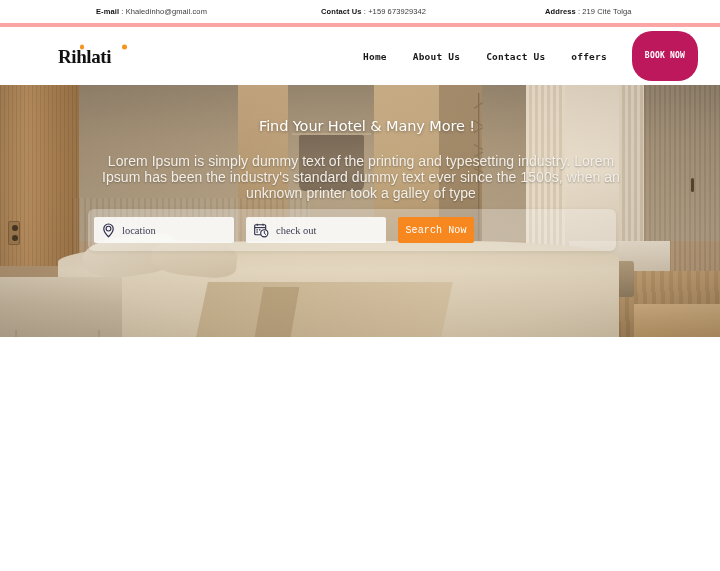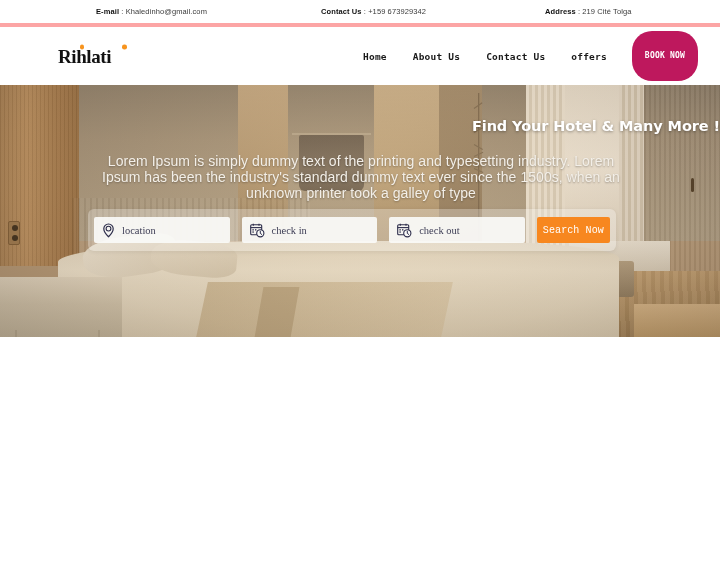--- a/index.html
+++ b/index.html
@@ -284,24 +284,24 @@
     background: radial-gradient(ellipse at 50% 35%, rgba(255,214,150,.16) 0%, rgba(120,90,55,.18) 70%, rgba(70,50,30,.25) 100%);
   }
 
   
   .hero-inner {
     position: absolute; inset: 0;
     z-index: 5;
   }
   .hero-title {
     position: absolute; top: 33px; left: 0; right: 0;
-    text-align: right;
+    text-align: center;
     color: #ffffff;
     font-family: "DejaVu Sans", sans-serif;
-    font-weight: bold;
+    font-weight: normal;
     font-size: 14.5px;
     letter-spacing: -0.1px;
     text-shadow: 0 1px 3px rgba(0,0,0,.35);
     padding-left: 14px;
   }
   .hero-sub {
     position: absolute; top: 68px; left: 96px; width: 530px;
     text-align: center;
     color: #f3efe8;
     font-size: 14px;
@@ -444,35 +444,20 @@
       <div class="sfield sfield-location">
         <span>
           <svg width="13" height="15" viewBox="0 0 13 15">
             <path d="M6.5 1C3.9 1 1.8 3.1 1.8 5.7c0 3.4 4.7 8 4.7 8s4.7-4.6 4.7-8C11.2 3.1 9.1 1 6.5 1z" fill="none" stroke="#2c2c4a" stroke-width="1.2"></path>
             <circle cx="6.5" cy="5.6" r="2.4" fill="none" stroke="#2c2c4a" stroke-width="1.1"></circle>
           </svg>
         </span>
         <span class="ph">location</span>
       </div>
 
-      <div class="sfield sfield-checkin">
-        <span>
-          <svg width="15" height="15" viewBox="0 0 15 15">
-            <rect x="0.7" y="1.8" width="11" height="10" rx="1" fill="none" stroke="#2c2c4a" stroke-width="1.1"></rect>
-            <path d="M0.7 4.6h11" stroke="#2c2c4a" stroke-width="1.1"></path>
-            <path d="M3.3 0.8v2M9 0.8v2" stroke="#2c2c4a" stroke-width="1.1"></path>
-            <rect x="2.4" y="6.2" width="1.4" height="1.3" fill="#2c2c4a"></rect>
-            <rect x="5" y="6.2" width="1.4" height="1.3" fill="#2c2c4a"></rect>
-            <rect x="2.4" y="8.4" width="1.4" height="1.3" fill="#2c2c4a"></rect>
-            <circle cx="10.3" cy="10.3" r="3.6" fill="#fafaf8" stroke="#2c2c4a" stroke-width="1.1"></circle>
-            <path d="M10.3 8.3v2.1l1.4 1" stroke="#2c2c4a" stroke-width="1" fill="none" stroke-linecap="round"></path>
-          </svg>
-        </span>
-        <span class="ph">check in</span>
-      </div>
 
       <div class="sfield sfield-checkout">
         <span>
           <svg width="15" height="15" viewBox="0 0 15 15">
             <rect x="0.7" y="1.8" width="11" height="10" rx="1" fill="none" stroke="#2c2c4a" stroke-width="1.1"></rect>
             <path d="M0.7 4.6h11" stroke="#2c2c4a" stroke-width="1.1"></path>
             <path d="M3.3 0.8v2M9 0.8v2" stroke="#2c2c4a" stroke-width="1.1"></path>
             <rect x="2.4" y="6.2" width="1.4" height="1.3" fill="#2c2c4a"></rect>
             <rect x="5" y="6.2" width="1.4" height="1.3" fill="#2c2c4a"></rect>
             <rect x="2.4" y="8.4" width="1.4" height="1.3" fill="#2c2c4a"></rect>

